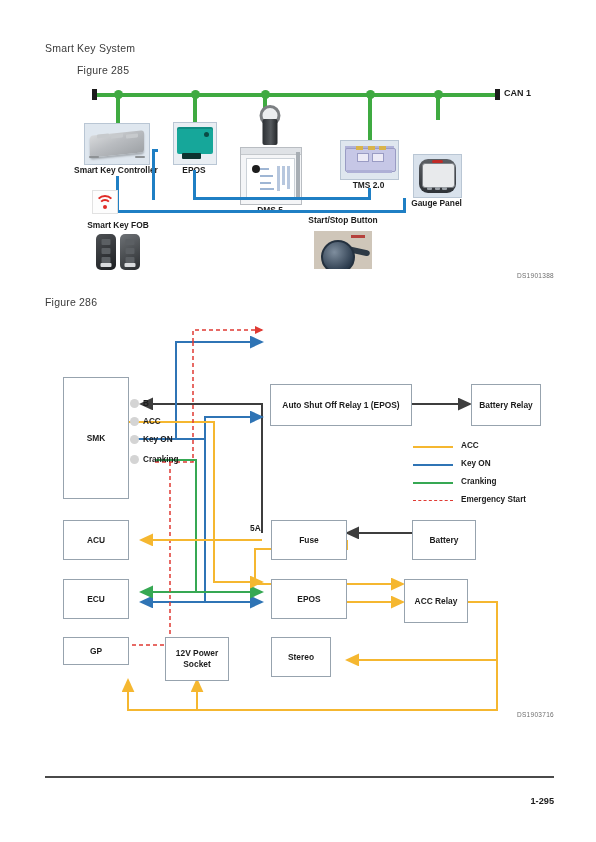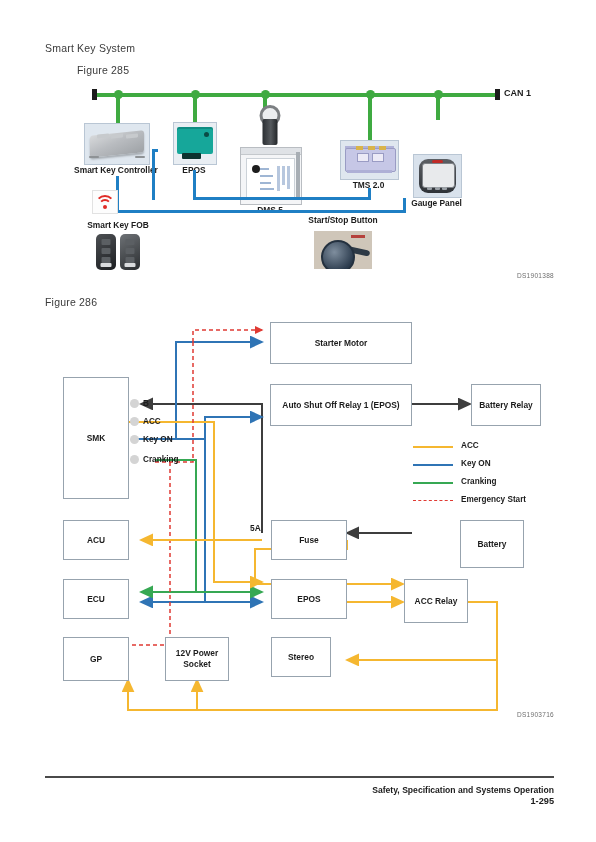--- a/index.html
+++ b/index.html
@@ -306,47 +306,45 @@
     <div class="bx" style="left:63px;top:65px;width:66px;height:122px;">SMK</div>
     <div class="term-dot" style="left:130px;top:87px;"></div>
     <div class="term-lbl" style="left:143px;top:87px;">B</div>
     <div class="term-dot" style="left:130px;top:105px;"></div>
     <div class="term-lbl" style="left:143px;top:105px;">ACC</div>
     <div class="term-dot" style="left:130px;top:123px;"></div>
     <div class="term-lbl" style="left:143px;top:123px;">Key ON</div>
     <div class="term-dot" style="left:130px;top:143px;"></div>
     <div class="term-lbl" style="left:143px;top:143px;">Cranking</div>
 
-    <div class="bx" style="left:270px;top:10px;width:142px;height:42px;">Starter Motor</div>
     <div class="bx" style="left:270px;top:72px;width:142px;height:42px;padding:16px 8px;">Auto Shut Off Relay 1 (EPOS)</div>
     <div class="bx" style="left:63px;top:208px;width:66px;height:40px;">ACU</div>
 
     <div class="bx" style="left:471px;top:72px;width:70px;height:42px;">Battery Relay</div>
     <div class="bx" style="left:271px;top:208px;width:76px;height:40px;">Fuse</div>
     <div class="fuse-lbl" style="left:250px;top:211px;">5A</div>
-    <div class="bx" style="left:412px;top:208px;width:64px;height:48px;margin-left:48px;">Battery</div>
+    <div class="bx" style="left:412px;top:208px;width:64px;height:40px;">Battery</div>
 
     <div class="bx" style="left:63px;top:267px;width:66px;height:40px;">ECU</div>
     <div class="bx" style="left:271px;top:267px;width:76px;height:40px;">EPOS</div>
     <div class="bx" style="left:404px;top:267px;width:64px;height:44px;">ACC Relay</div>
 
-    <div class="bx" style="left:63px;top:325px;width:66px;height:44px;">GP</div>
+    <div class="bx" style="left:63px;top:325px;width:66px;height:28px;">GP</div>
     <div class="bx" style="left:165px;top:325px;width:64px;height:44px;padding:0 6px;">12V Power Socket</div>
     <div class="bx" style="left:271px;top:325px;width:60px;height:40px;">Stereo</div>
 
     <div class="lg-line" style="left:413px;top:134px;background:#f5b730;"></div>
     <div class="lg-item" style="left:461px;top:129px;">ACC</div>
     <div class="lg-line" style="left:413px;top:152px;background:#2f74b5;"></div>
     <div class="lg-item" style="left:461px;top:147px;">Key ON</div>
     <div class="lg-line" style="left:413px;top:170px;background:#36a853;"></div>
     <div class="lg-item" style="left:461px;top:165px;">Cranking</div>
     <div class="lg-dash" style="left:413px;top:188px;"></div>
     <div class="lg-item" style="left:461px;top:183px;">Emergency Start</div>
 
   </div>
 
   <div class="dscode ds2">DS1903716</div>
 
   <div class="footer-rule"></div>
-  <div class="footer-txt">Safety, Specification and Systems Operation</div>
   <div class="footer-pg">1-295</div>
 
 </div>
 
 </body></html>

